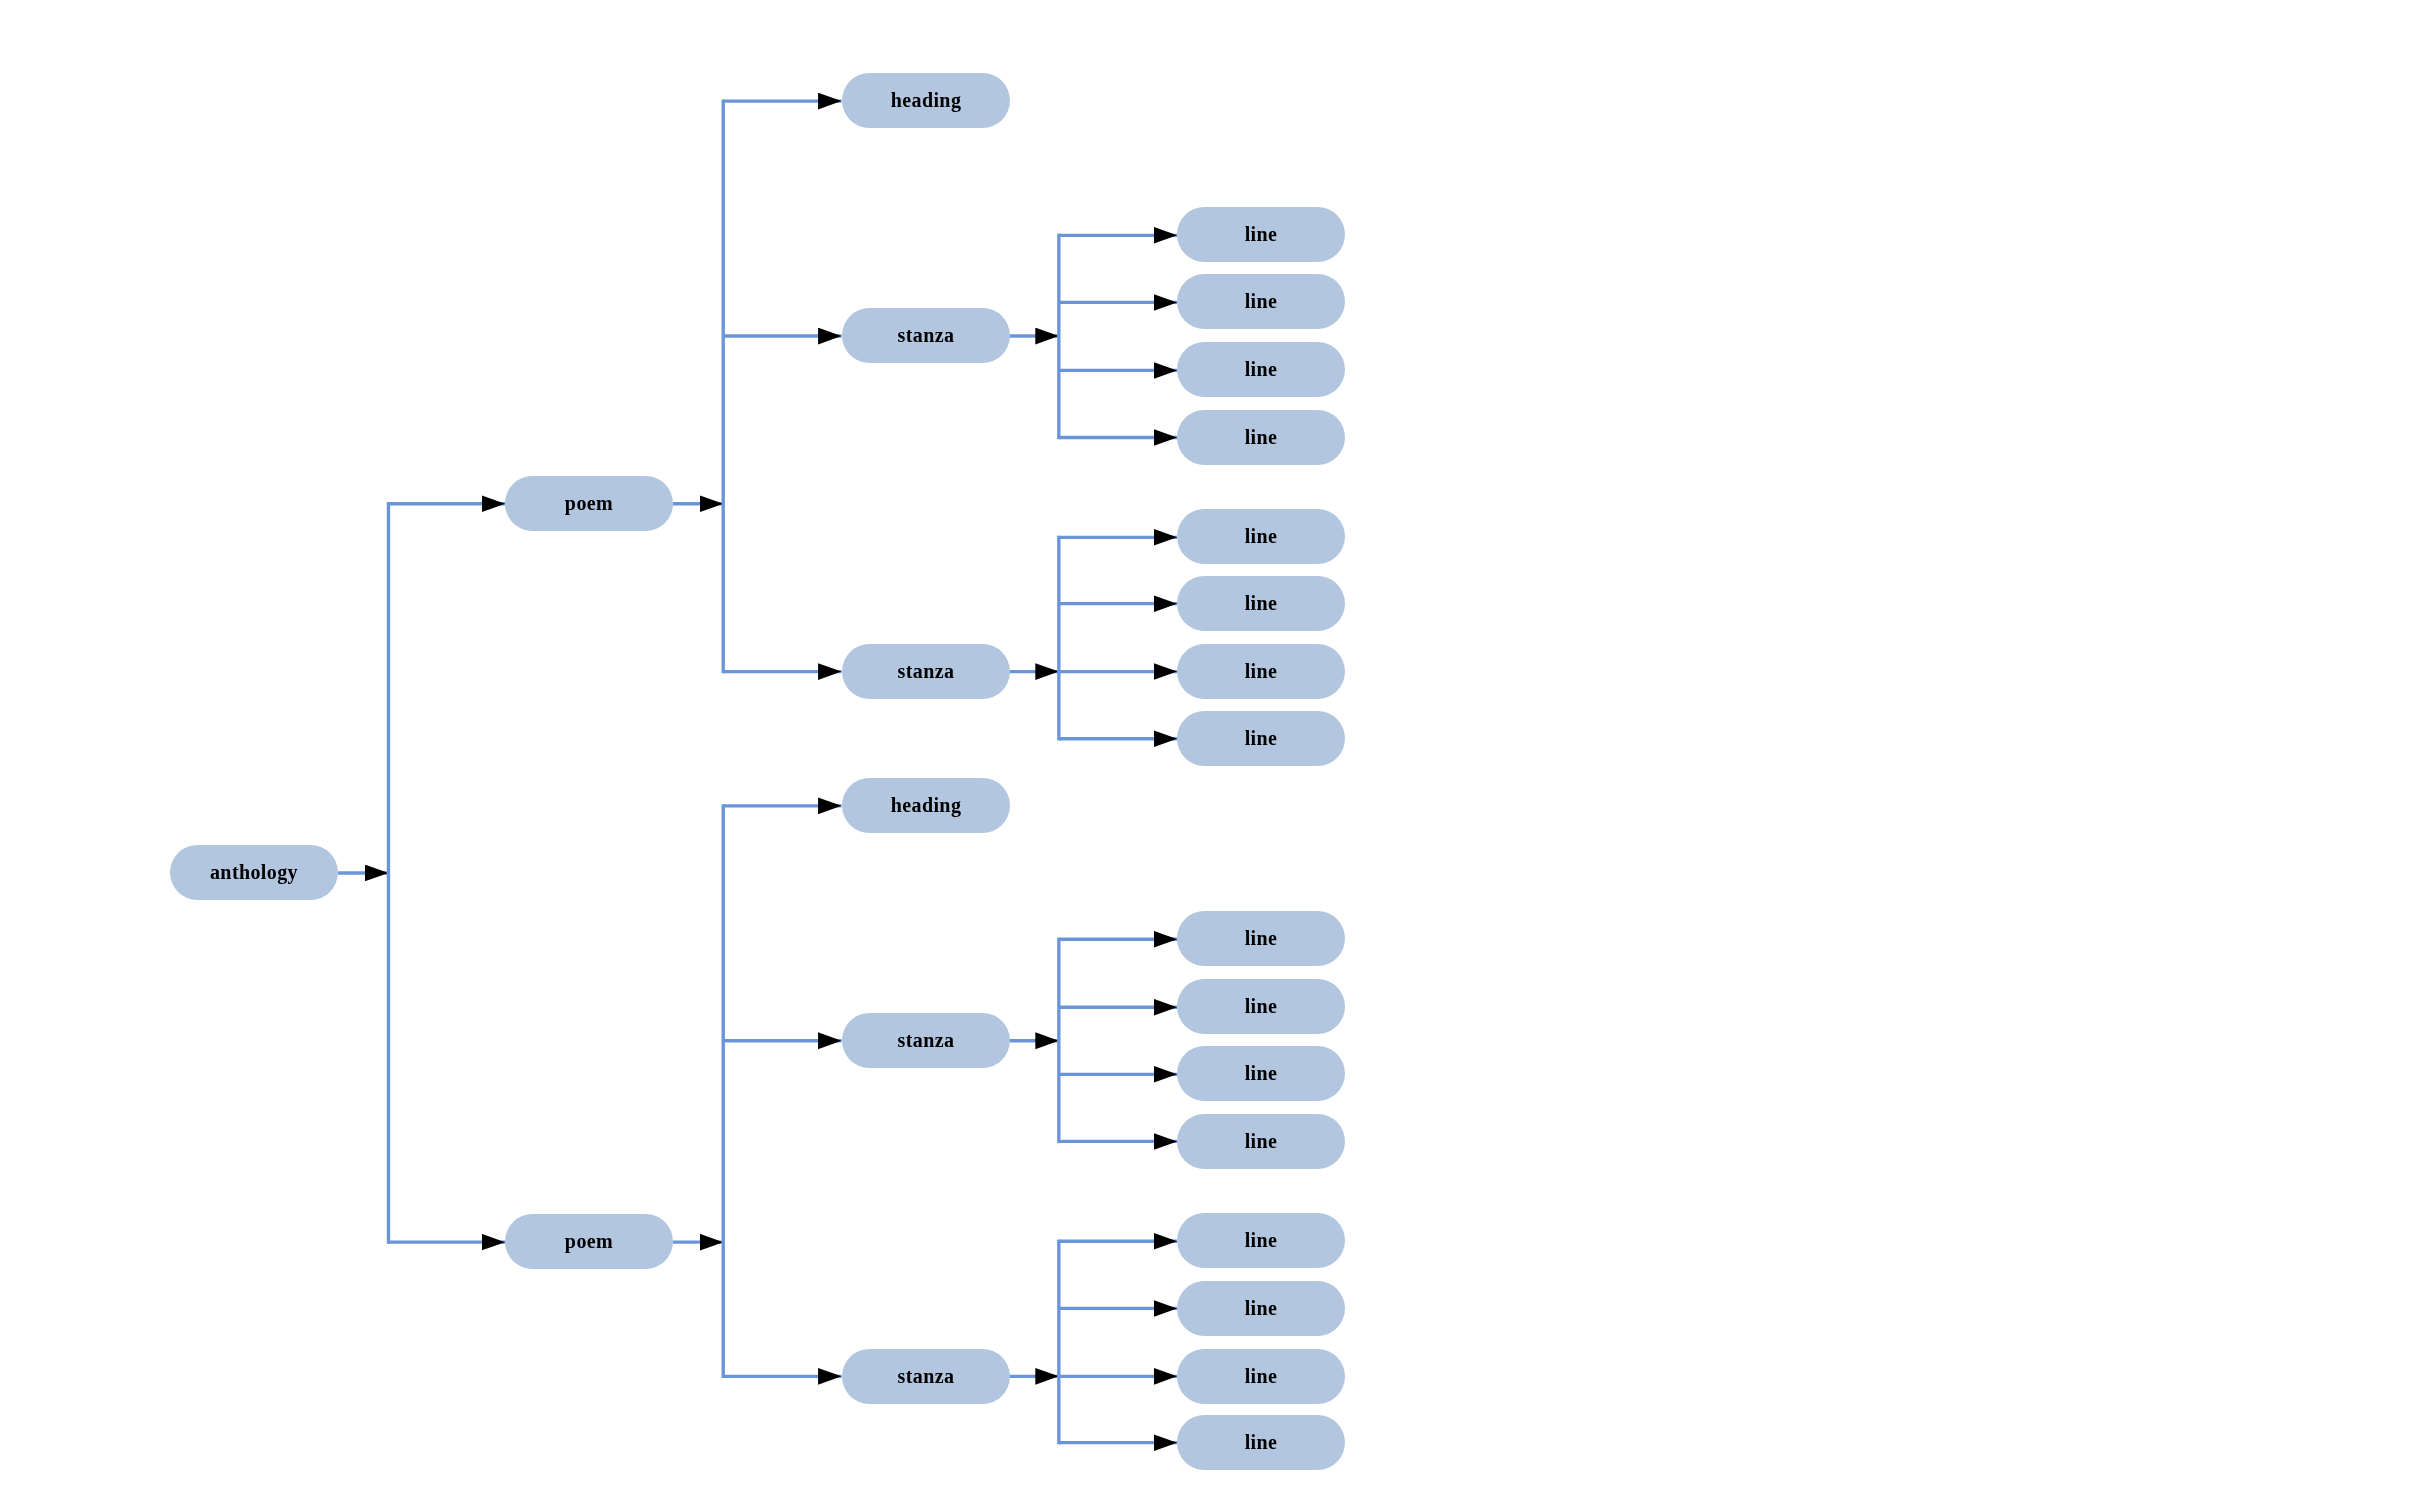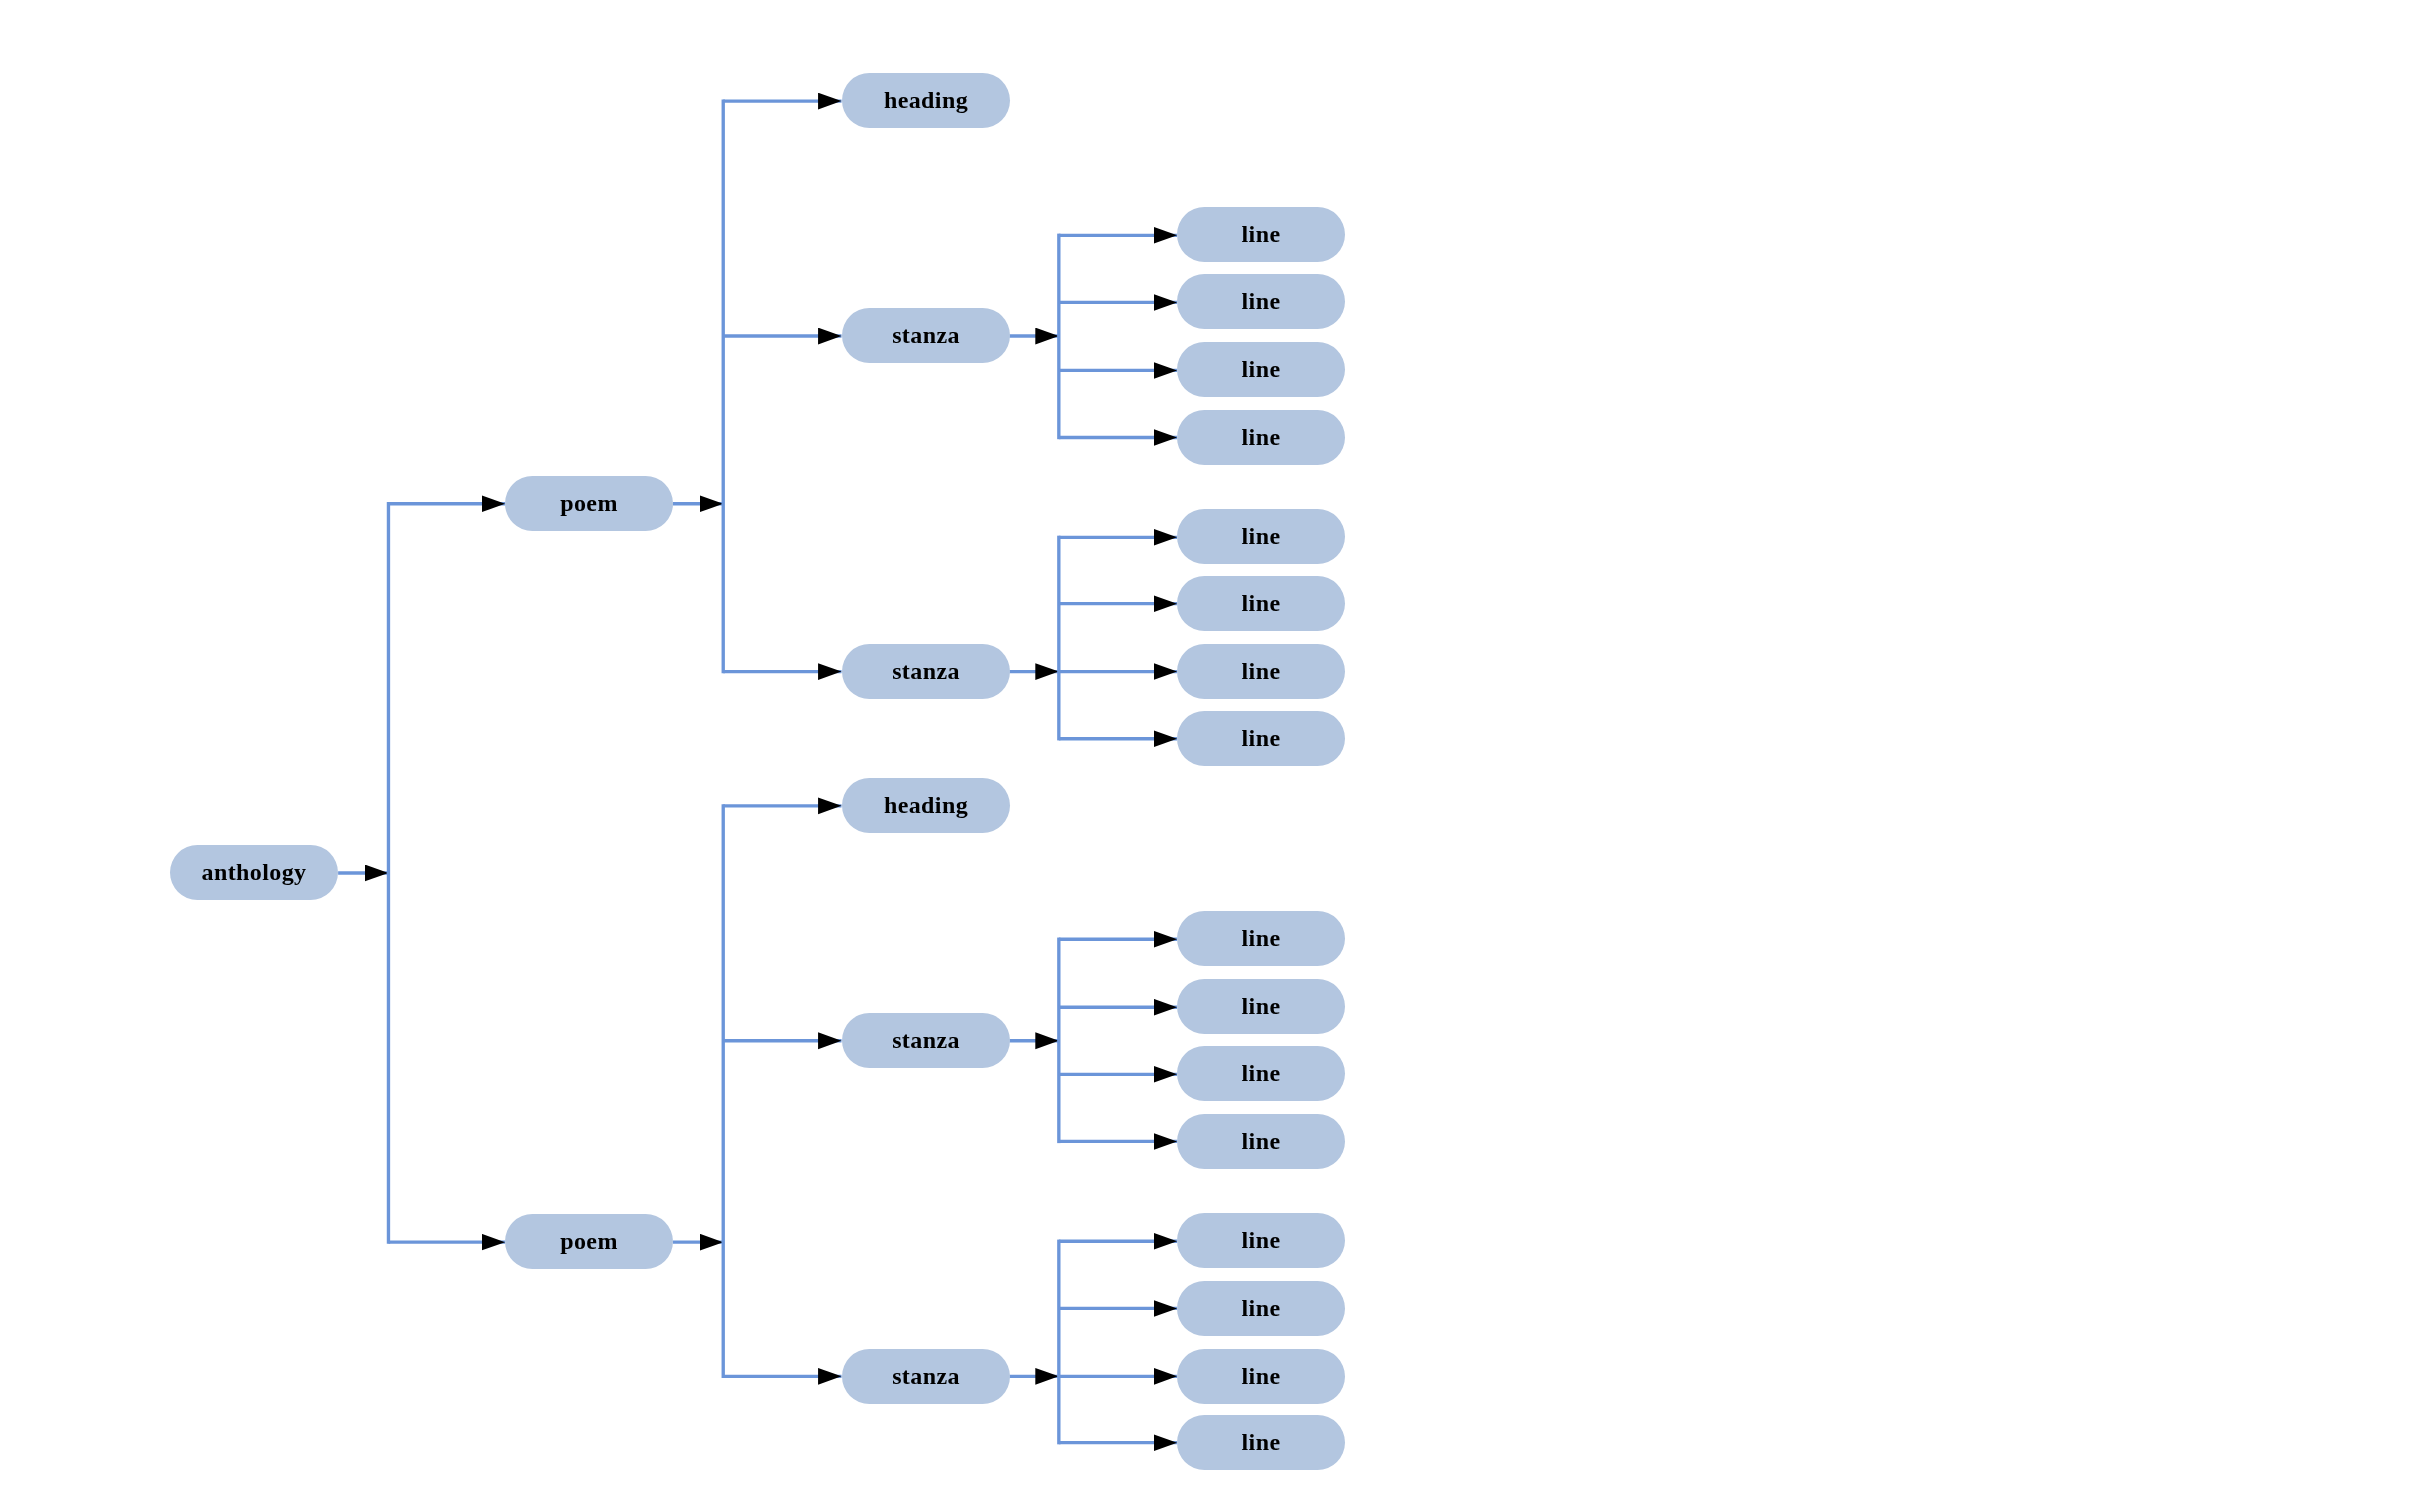--- a/index.html
+++ b/index.html
@@ -23,21 +23,21 @@
     height: 1511px;
   }
   .node {
     position: absolute;
     width: 168px;
     height: 55px;
     border-radius: 28px;
     background: #b3c6e0;
     color: #000000;
     font-weight: 700;
-    font-size: 24px;
+    font-size: 20px;
     display: flex;
     align-items: center;
     justify-content: center;
     letter-spacing: 0.4px;
     box-sizing: border-box;
   }
 </style>
 </head>
 <body>
 

